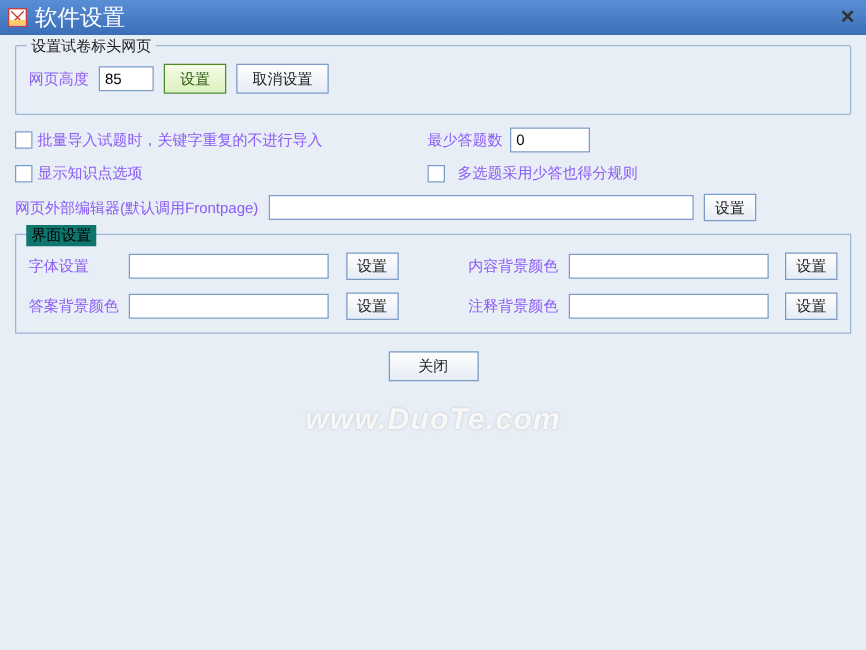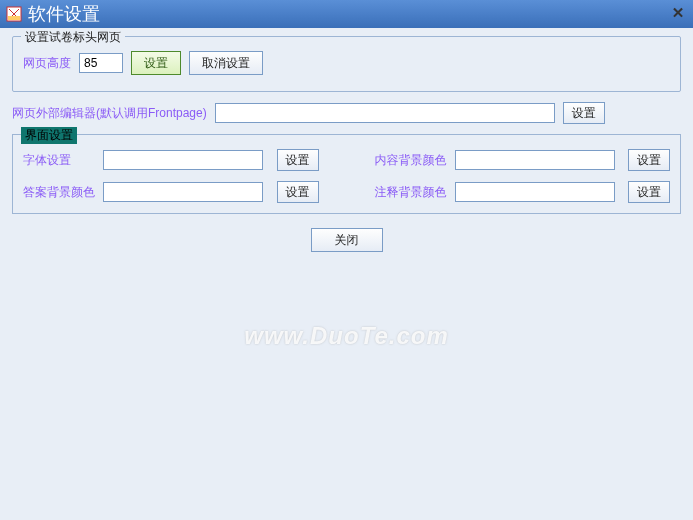--- a/index.html
+++ b/index.html
@@ -78,20 +78,42 @@
     <span class="legend">设置试卷标头网页</span>
     <div class="row">
       <span class="lbl">网页高度</span>
       <input class="txt wmini" value="85" style="">
       <button class="btn accent">设置</button>
       <button class="btn">取消设置</button>
     </div>
   </div>
 
 
+  <div class="mid-rows">
+    <div class="mid-row">
+      <div class="left">
+        <span class="checkbox"></span>
+        <span class="lbl">批量导入试题时，关键字重复的不进行导入</span>
+      </div>
+      <div class="right">
+        <span class="lbl">最少答题数</span>
+        <input class="txt wsmall" value="0" style="">
+      </div>
+    </div>
+    <div class="mid-row">
+      <div class="left">
+        <span class="checkbox"></span>
+        <span class="lbl">显示知识点选项</span>
+      </div>
+      <div class="right">
+        <span class="checkbox"></span>
+        <span class="lbl">多选题采用少答也得分规则</span>
+      </div>
+    </div>
+  </div>
 
   <div class="editor-row">
     <span class="lbl">网页外部编辑器(默认调用Frontpage)</span>
     <input class="txt weditor" value="" style="">
     <button class="btn sm">设置</button>
   </div>
 
   <div class="ui-group">
     <span class="legend">界面设置</span>
     <div class="ui-grid">

